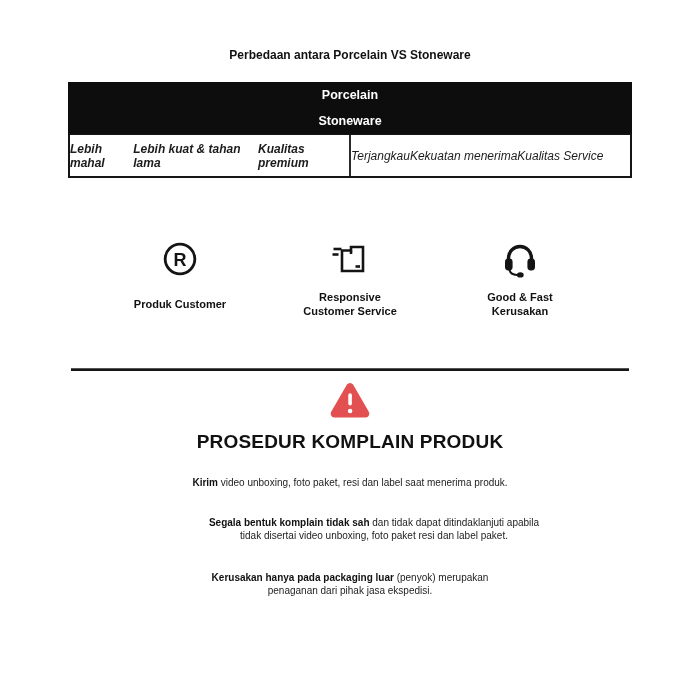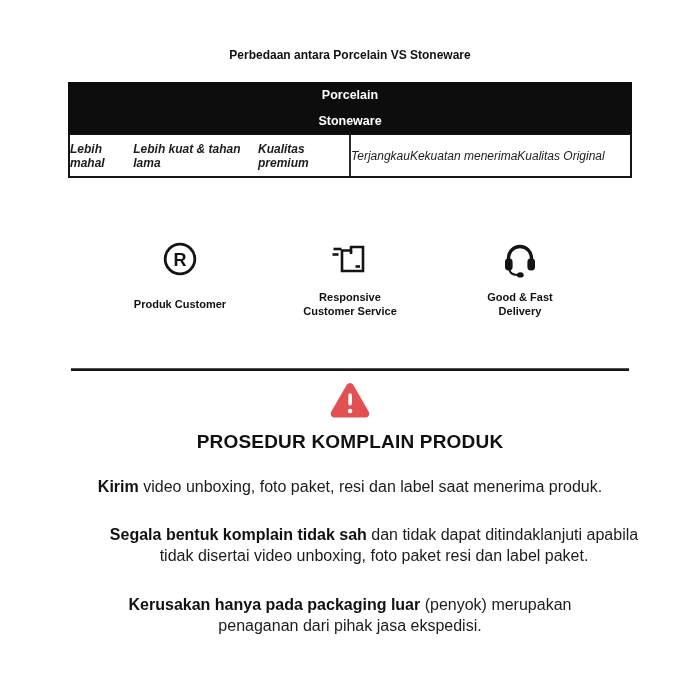--- a/index.html
+++ b/index.html
@@ -24,21 +24,21 @@
   .features{width:490px;margin:60px auto 0;display:flex;justify-content:space-between;}
   .feature{width:150px;display:flex;flex-direction:column;align-items:center;}
   .feature .icon-box{height:42px;display:flex;align-items:center;justify-content:center;}
   .feature .label{margin-top:9px;height:30px;display:flex;flex-direction:column;
     align-items:center;justify-content:center;font-size:11px;font-weight:700;line-height:1.28;text-align:center;color:#111;}
   
   .divider{width:558px;height:2px;background:#161616;margin:49px auto 0;border-top:1px solid #555;}
   
   .warn-wrap{margin-top:9px;text-align:center;line-height:0;}
   .complaint-heading{margin-top:9px;text-align:center;font-size:19px;font-weight:700;letter-spacing:.2px;color:#111;}
-  .para{margin:12px auto;text-align:center;font-size:16px;line-height:1.32;color:#1c1c1c;}
+  .para{margin:12px auto;text-align:center;font-size:10px;line-height:1.32;color:#1c1c1c;}
   .para b{font-weight:700;color:#111;}
   .para.p1{margin-top:23px;}
   .para.p2{margin-top:27px;padding-left:48px;}
   .para.p3{margin-top:28px;}
 </style>
 </head>
 <body>
 
 <div class="canvas">
 
@@ -51,21 +51,21 @@
     </div>
     <div class="cmp-body">
       <div class="cmp-col left">
         <div class="cmp-cell">Lebih mahal</div>
         <div class="cmp-cell">Lebih kuat &amp; tahan lama</div>
         <div class="cmp-cell">Kualitas premium</div>
       </div>
       <div class="cmp-col right">
         <div class="cmp-cell">Terjangkau</div>
         <div class="cmp-cell">Kekuatan menerima</div>
-        <div class="cmp-cell">Kualitas Original</div>
+        <div class="cmp-cell">Kualitas Service</div>
       </div>
     </div>
   </div>
 
   <div class="features">
 
     <div class="feature">
       <div class="icon-box">
         <svg width="38" height="38" viewBox="0 0 40 40" aria-hidden="true">
           <circle cx="20" cy="20" r="15.6" fill="none" stroke="#141414" stroke-width="3"></circle>
@@ -99,21 +99,21 @@
         <svg width="40" height="40" viewBox="0 0 40 40" aria-hidden="true">
           <path d="M8.5 24 V19.5 C8.5 12.6 13.6 7.5 20 7.5 C26.4 7.5 31.5 12.6 31.5 19.5 V24" fill="none" stroke="#141414" stroke-width="3.4" stroke-linecap="round"></path>
           <rect x="5" y="19.5" width="7.6" height="12" rx="3.4" fill="#141414"></rect>
           <rect x="27.4" y="19.5" width="7.6" height="12" rx="3.4" fill="#141414"></rect>
           <path d="M9.5 31 C10.3 34.3 13.2 35.8 17 36" fill="none" stroke="#141414" stroke-width="2" stroke-linecap="round"></path>
           <ellipse cx="20.3" cy="35.9" rx="3.4" ry="2.6" fill="#141414"></ellipse>
         </svg>
       </div>
       <div class="label">
         <span>Good &amp; Fast</span>
-        <span>Delivery</span>
+        <span>Kerusakan</span>
       </div>
     </div>
 
   </div>
 
   <div class="divider"></div>
 
   <div class="warn-wrap">
     <svg width="46" height="42" viewBox="0 0 48 44" aria-hidden="true">
       <path fill="#e25051" d="M20.8 4.8 a3.9 3.9 0 0 1 6.4 0 L43.7 33.3 a3.9 3.9 0 0 1 -3.2 5.9 H7.5 a3.9 3.9 0 0 1 -3.2 -5.9 Z"></path>

